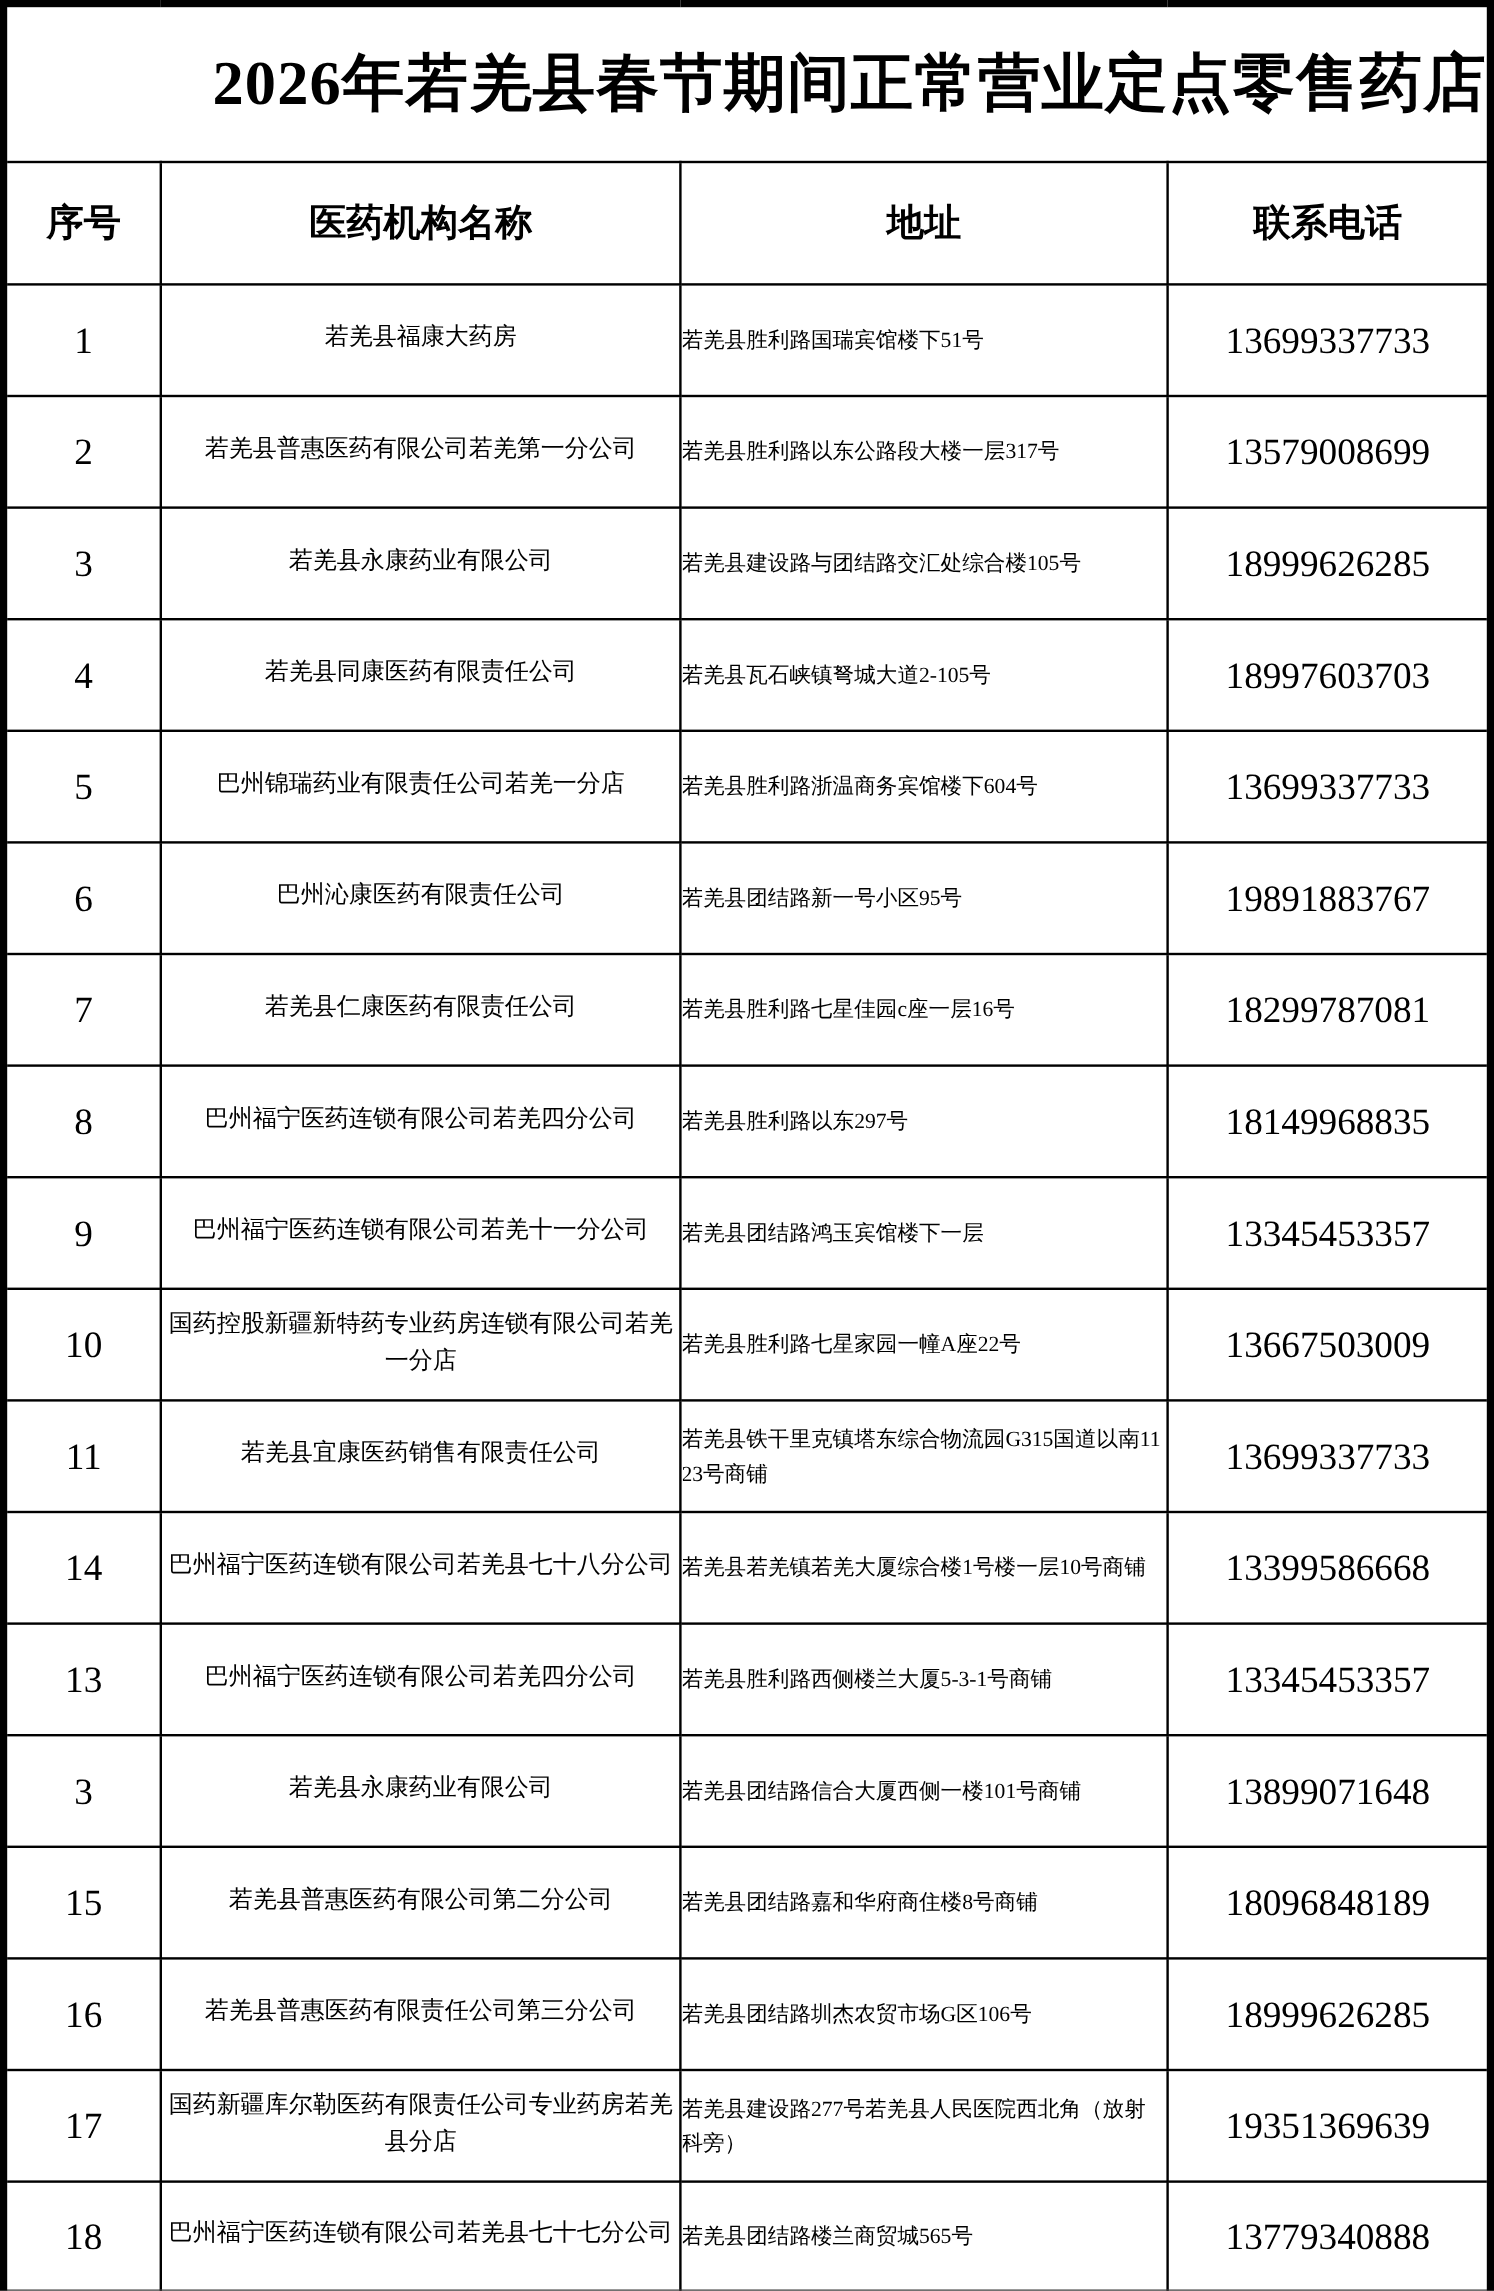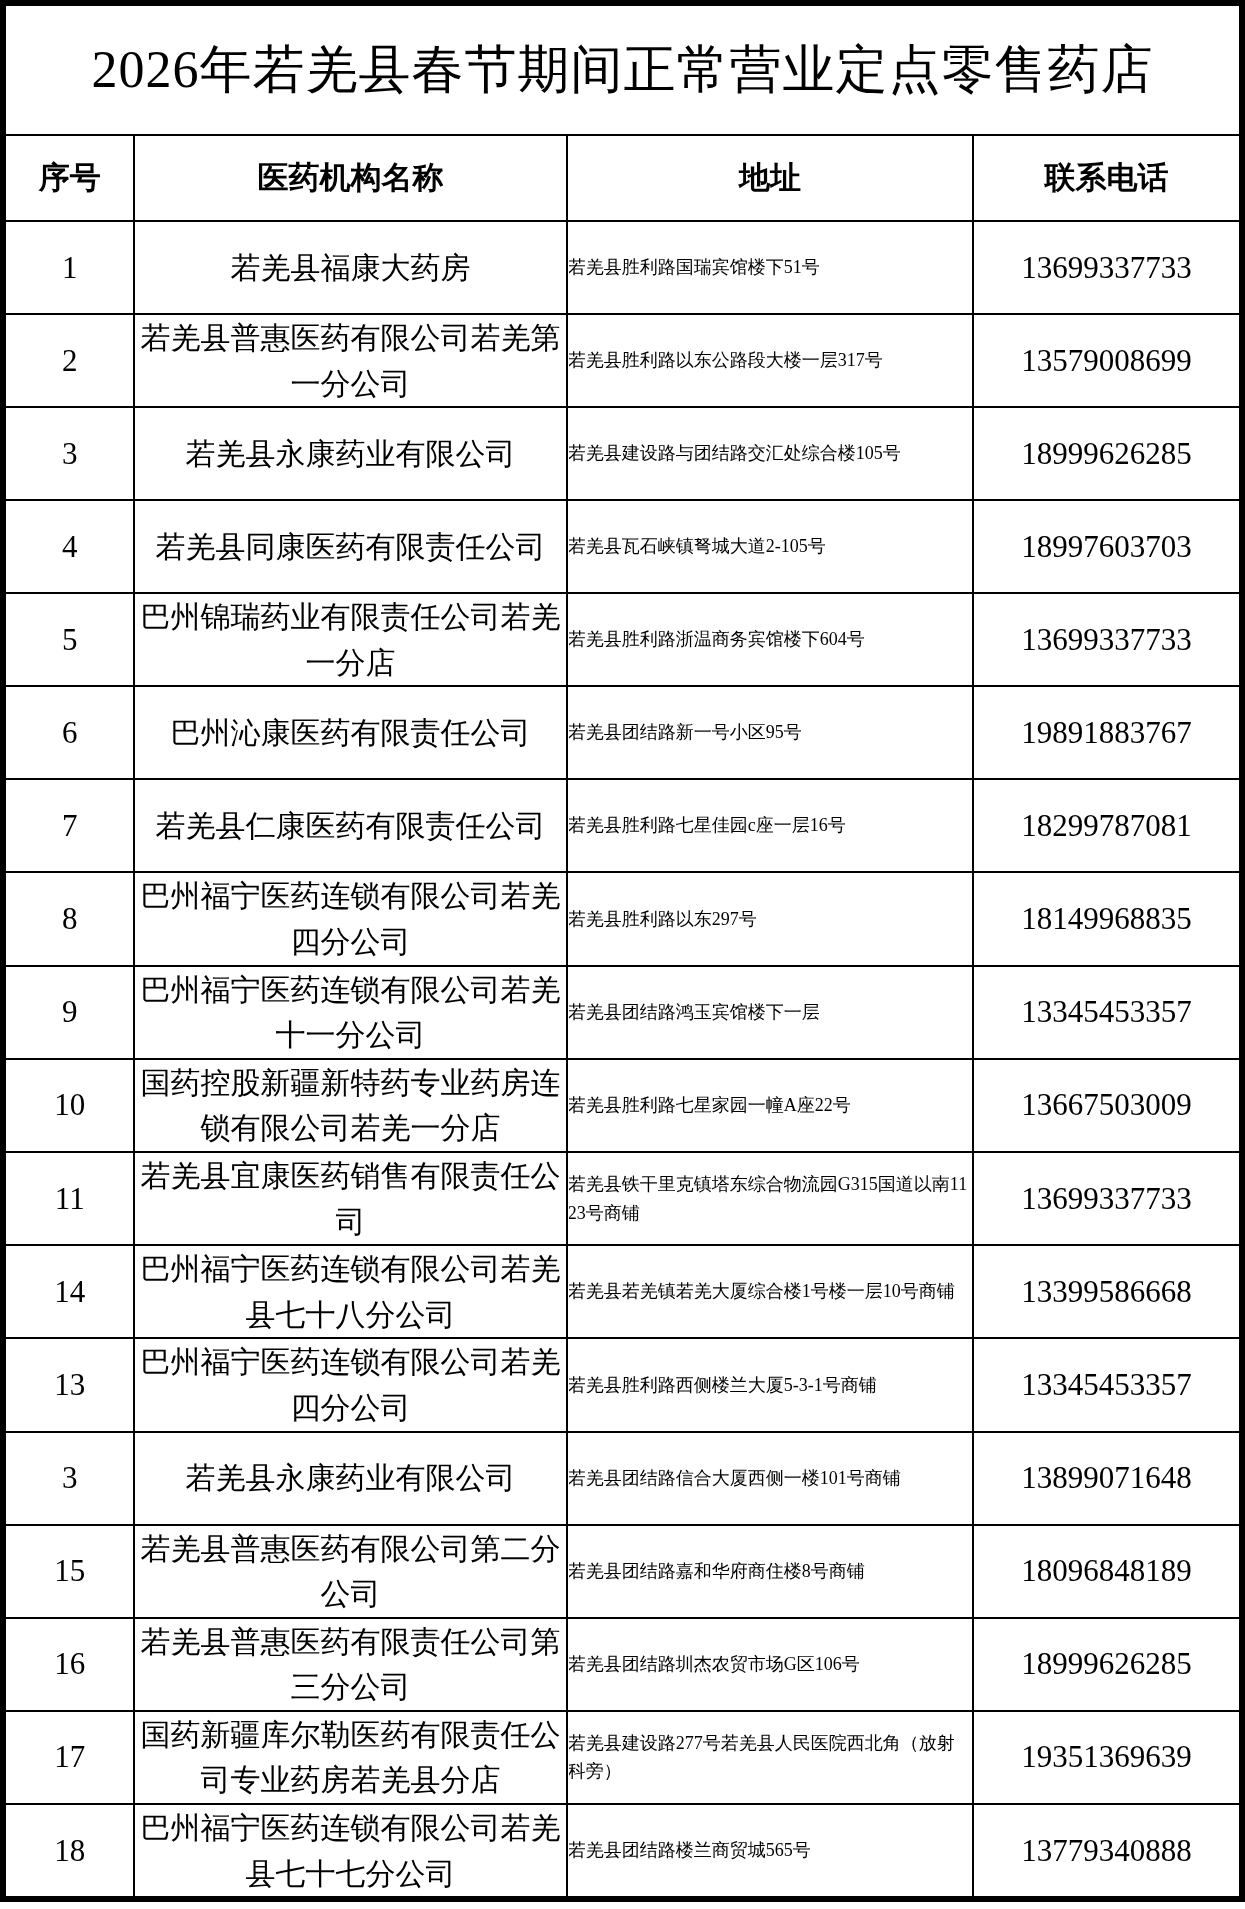--- a/index.html
+++ b/index.html
@@ -26,47 +26,48 @@
     border: 2px solid #000;
     vertical-align: middle;
     overflow: hidden;
     padding: 0;
     box-sizing: border-box;
   }
   tr.title-row {
     height: 132px;
   }
   td.title-cell {
-    text-align: center;
-    font-weight: normal;
+    text-align: right;
+    font-weight: bold;
     font-size: 52px;
     letter-spacing: 1px;
     font-family: "Liberation Serif", "DejaVu Serif", serif;
   }
   tr.head-row {
-    height: 86px;
+    height: 102px;
   }
   tr.head-row th {
     font-weight: bold;
     font-size: 31px;
     text-align: center;
   }
   tr.data-row {
     height: 93px;
   }
   td.c-no {
     text-align: center;
     font-size: 31px;
   }
   td.c-name {
     text-align: center;
-    font-size: 30px;
+    font-size: 20px;
     line-height: 1.52;
     padding: 0 1px;
     word-break: break-all;
+    font-family: Liberation Mono, monospace;
   }
   td.c-addr {
     text-align: left;
     font-size: 18px;
     line-height: 1.6;
     padding-left: 7px;
     padding-right: 3px;
     word-break: break-all;
     border-radius: 27px;
   }

